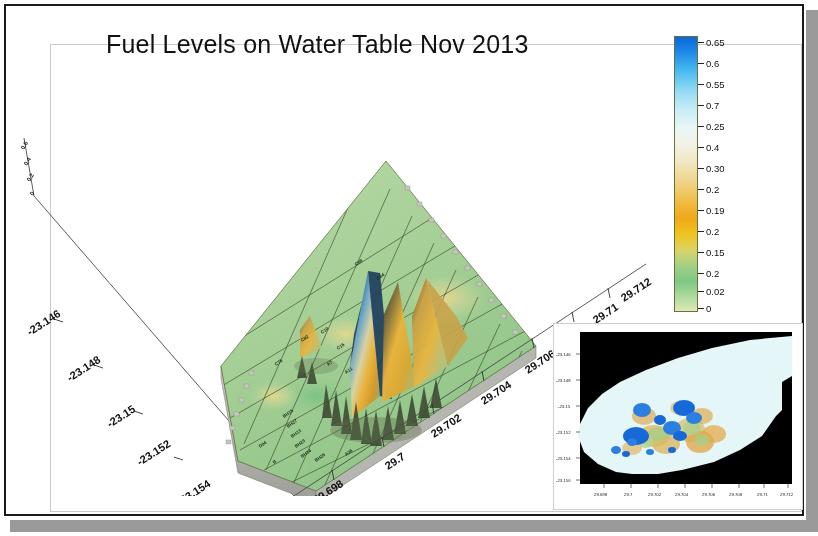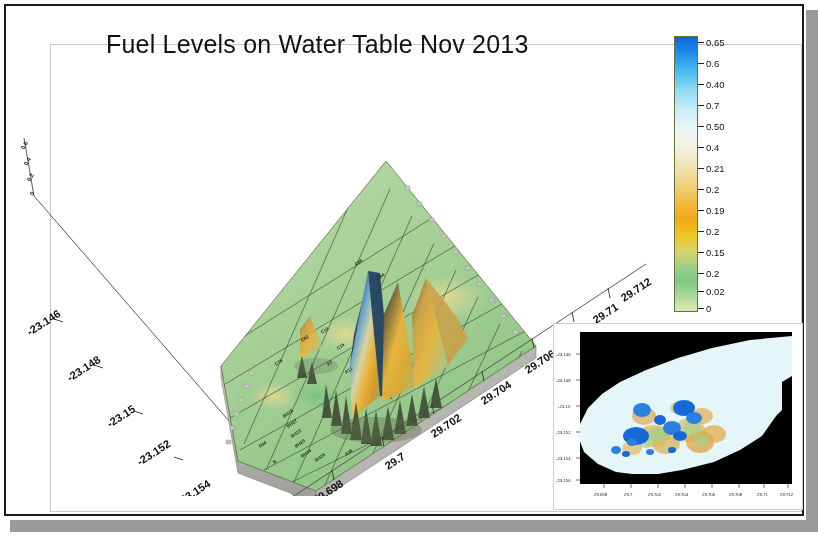--- a/index.html
+++ b/index.html
@@ -298,37 +298,37 @@
         <div class="ctick" style="top:6px">
             <i></i>
             <span>0.65</span>
           </div>
         <div class="ctick" style="top:27px">
             <i></i>
             <span>0.6</span>
           </div>
         <div class="ctick" style="top:48px">
             <i></i>
-            <span>0.40</span>
+            <span>0.55</span>
           </div>
         <div class="ctick" style="top:69px">
             <i></i>
             <span>0.7</span>
           </div>
         <div class="ctick" style="top:90px">
             <i></i>
-            <span>0.50</span>
+            <span>0.25</span>
           </div>
         <div class="ctick" style="top:111px">
             <i></i>
             <span>0.4</span>
           </div>
         <div class="ctick" style="top:132px">
             <i></i>
-            <span>0.21</span>
+            <span>0.30</span>
           </div>
         <div class="ctick" style="top:153px">
             <i></i>
             <span>0.2</span>
           </div>
         <div class="ctick" style="top:174px">
             <i></i>
             <span>0.19</span>
           </div>
         <div class="ctick" style="top:195px">

